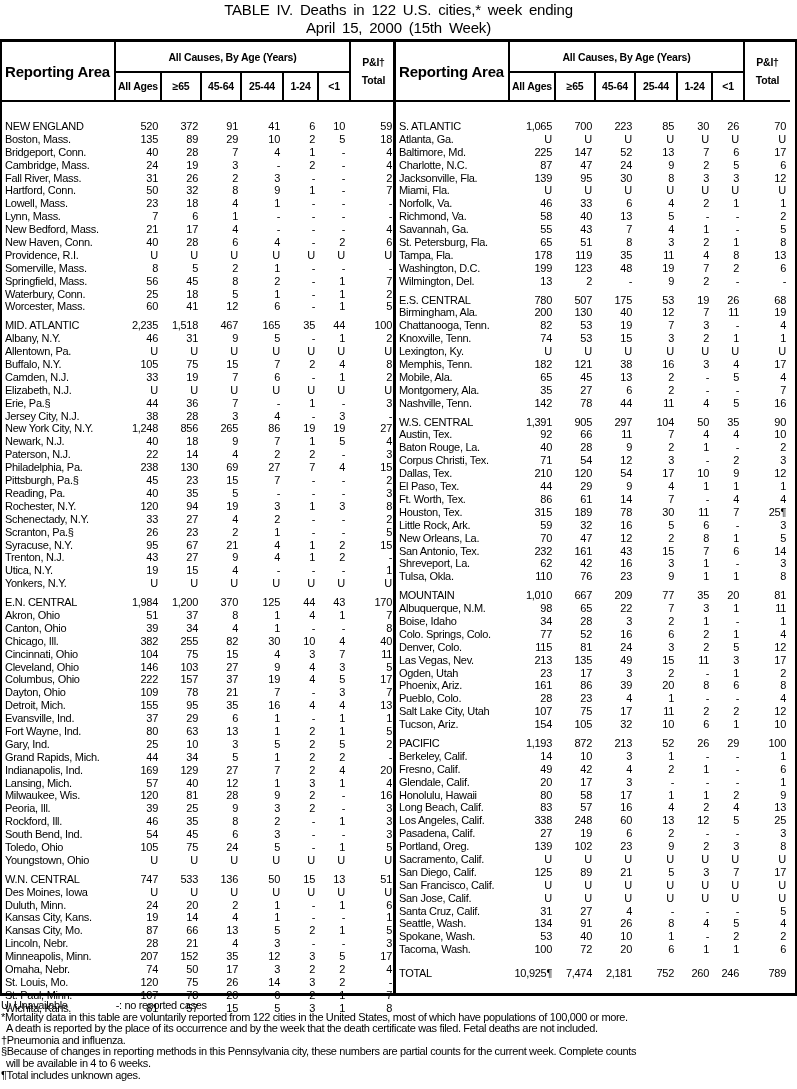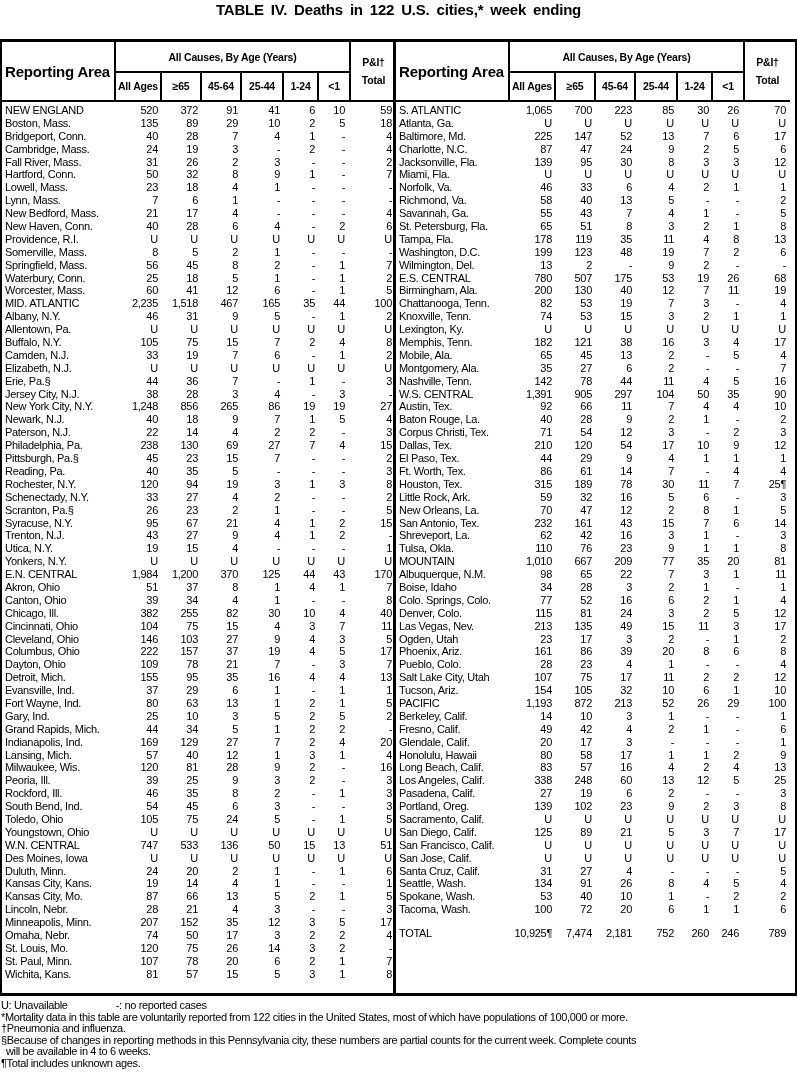--- a/index.html
+++ b/index.html
@@ -6,21 +6,21 @@
   html, body { background: #fff; }
   .page {
     position: relative;
     width: 797px; height: 1089px;
     background: #fff; color: #000;
     font-family: "Liberation Sans", "DejaVu Sans", sans-serif;
     overflow: hidden;
   }
   .title {
     text-align: center;
-    font-weight: bold;
+    font-weight: normal;
     font-size: 15px;
     line-height: 18px;
     letter-spacing: -0.2px;
     word-spacing: 3px;
     padding-top: 1px;
     height: 39px;
   }
   .table {
     border-top: 3px solid #000;
     border-bottom: 3px solid #000;
@@ -64,22 +64,22 @@
   .h-age {
     grid-row: 2;
     display: flex; align-items: center; justify-content: center;
     text-align: center;
     border-right: 2px solid #000;
     line-height: 10.5px;
     padding: 1px;
   }
   .h-age.last { border-right: none; }
   .tbody { padding-top: 2px; }
-  .section { }
-  .section.first { margin-top: 0; }
+  .section { margin-top: 6px; }
+  .section.first { margin-top: 16px; }
   .trow {
     display: grid;
     grid-template-columns: 114px 46px 40px 40px 42px 35px 30px 47px;
     height: 12.9px; line-height: 12.9px;
     font-size: 11px;
     letter-spacing: -0.3px;
     white-space: nowrap;
   }
   .trow.grand { margin-top: 11px; }
   .cell.name { padding-left: 3px; }
@@ -93,20 +93,21 @@
   .fn-legend span.u { display: inline-block; width: 112px; }
   .fn-line.indent { padding-left: 5px; }
 </style>
 </head>
 <body>
 
 <div class="page">
 
   <div class="title">
     <div>TABLE IV. Deaths in 122 U.S. cities,* week ending</div>
+    <div>April 15, 2000 (15th Week)</div>
   </div>
 
   <div class="table">
 
     <div class="half left">
       <div class="hdr">
         <div class="h-reporting">Reporting Area</div>
         <div class="h-allcauses">All Causes, By Age (Years)</div>
         <div class="h-pi">
           <span>P&amp;I†</span>
@@ -1481,19 +1482,20 @@
     </div>
 
   </div>
 
   <div class="footnotes">
     <div class="fn-legend">
       <span class="u">U: Unavailable</span>
       <span>-: no reported cases</span>
     </div>
     <div class="fn-line">*Mortality data in this table are voluntarily reported from 122 cities in the United States, most of which have populations of 100,000 or more.</div>
+    <div class="fn-line indent">A death is reported by the place of its occurrence and by the week that the death certificate was filed. Fetal deaths are not included.</div>
     <div class="fn-line">†Pneumonia and influenza.</div>
     <div class="fn-line">§Because of changes in reporting methods in this Pennsylvania city, these numbers are partial counts for the current week. Complete counts</div>
     <div class="fn-line indent">will be available in 4 to 6 weeks.</div>
     <div class="fn-line">¶Total includes unknown ages.</div>
   </div>
 
 </div>
 
 </body></html>

